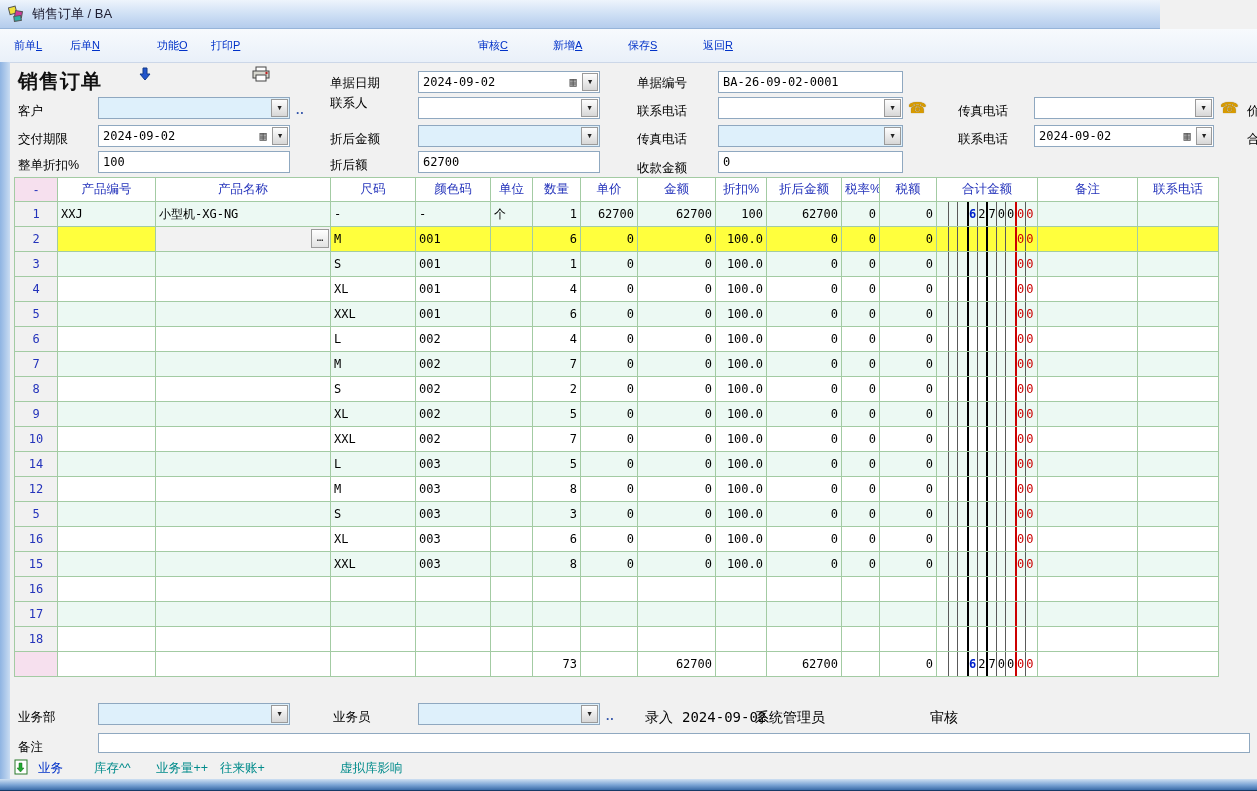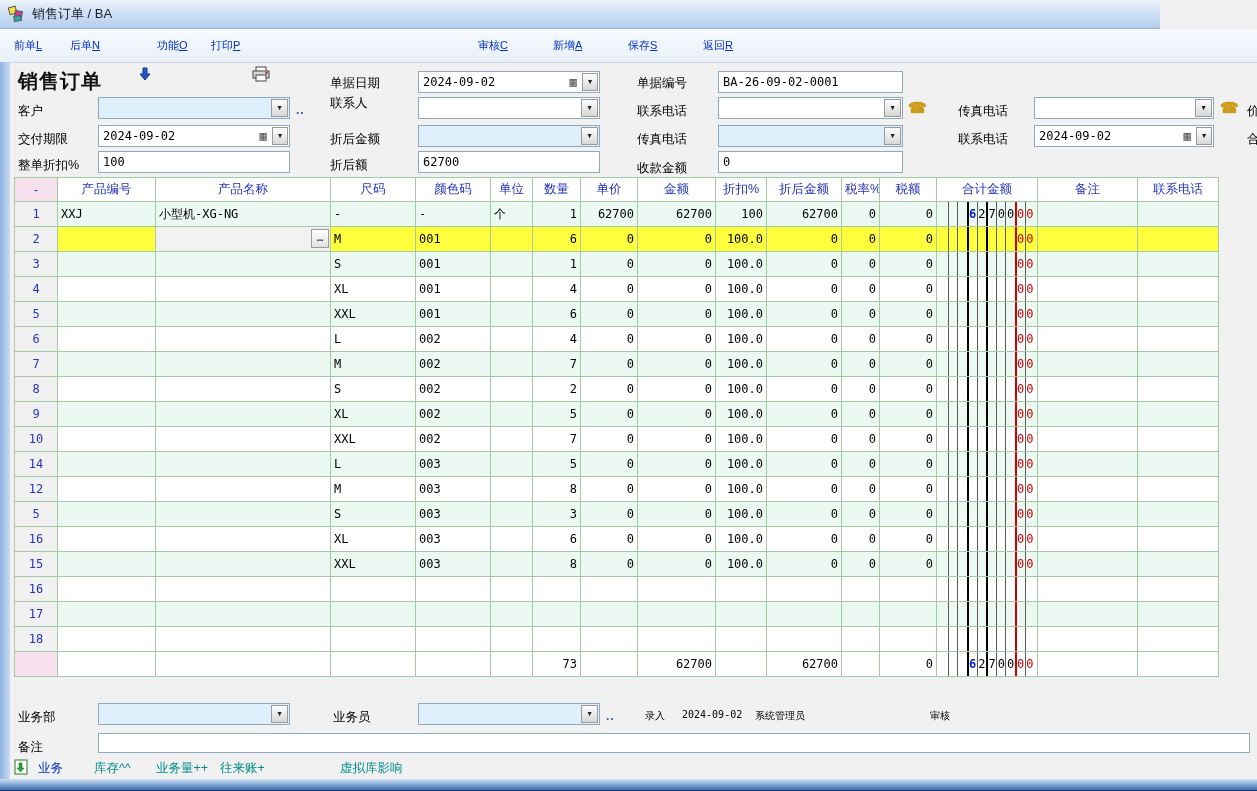--- a/index.html
+++ b/index.html
@@ -50,21 +50,21 @@
     border:1px solid #9a9a9a;box-sizing:border-box;text-align:center;line-height:15px;font-size:11px;color:#222;}
   td.dgtd{padding:0;}
   .dgrow{display:flex;height:24px;}
   .dgc{flex:1;border-right:1px solid #5a5a5a;text-align:center;line-height:24px;font-size:12px;color:#000;}
   .dgc:last-child{border-right:none;}
   .dgc.thk{border-right:2px solid #000;}
   .dgc.redsep{border-right:2px solid #cc0000;}
   .dgc.dblue{color:#0022cc;font-weight:bold;}
   .dgc.dred{color:#cc0000;}
   
-  .ftext{position:absolute;font-size:10px;white-space:nowrap;}
+  .ftext{position:absolute;font-size:14px;white-space:nowrap;}
   .tabbar .tab{position:absolute;top:760px;font-size:12.5px;color:#008b8b;}
   .tabbar .tab.active{color:#0031c8;}
   .icon-svg{position:absolute;}
 </style>
 </head>
 <body>
 
 <div class="titlebar">
   <svg class="appicon" viewBox="0 0 18 18">
     <rect x="1" y="2" width="7" height="7" fill="#f2e23a" stroke="#555" transform="rotate(-15 4 5)"></rect>

